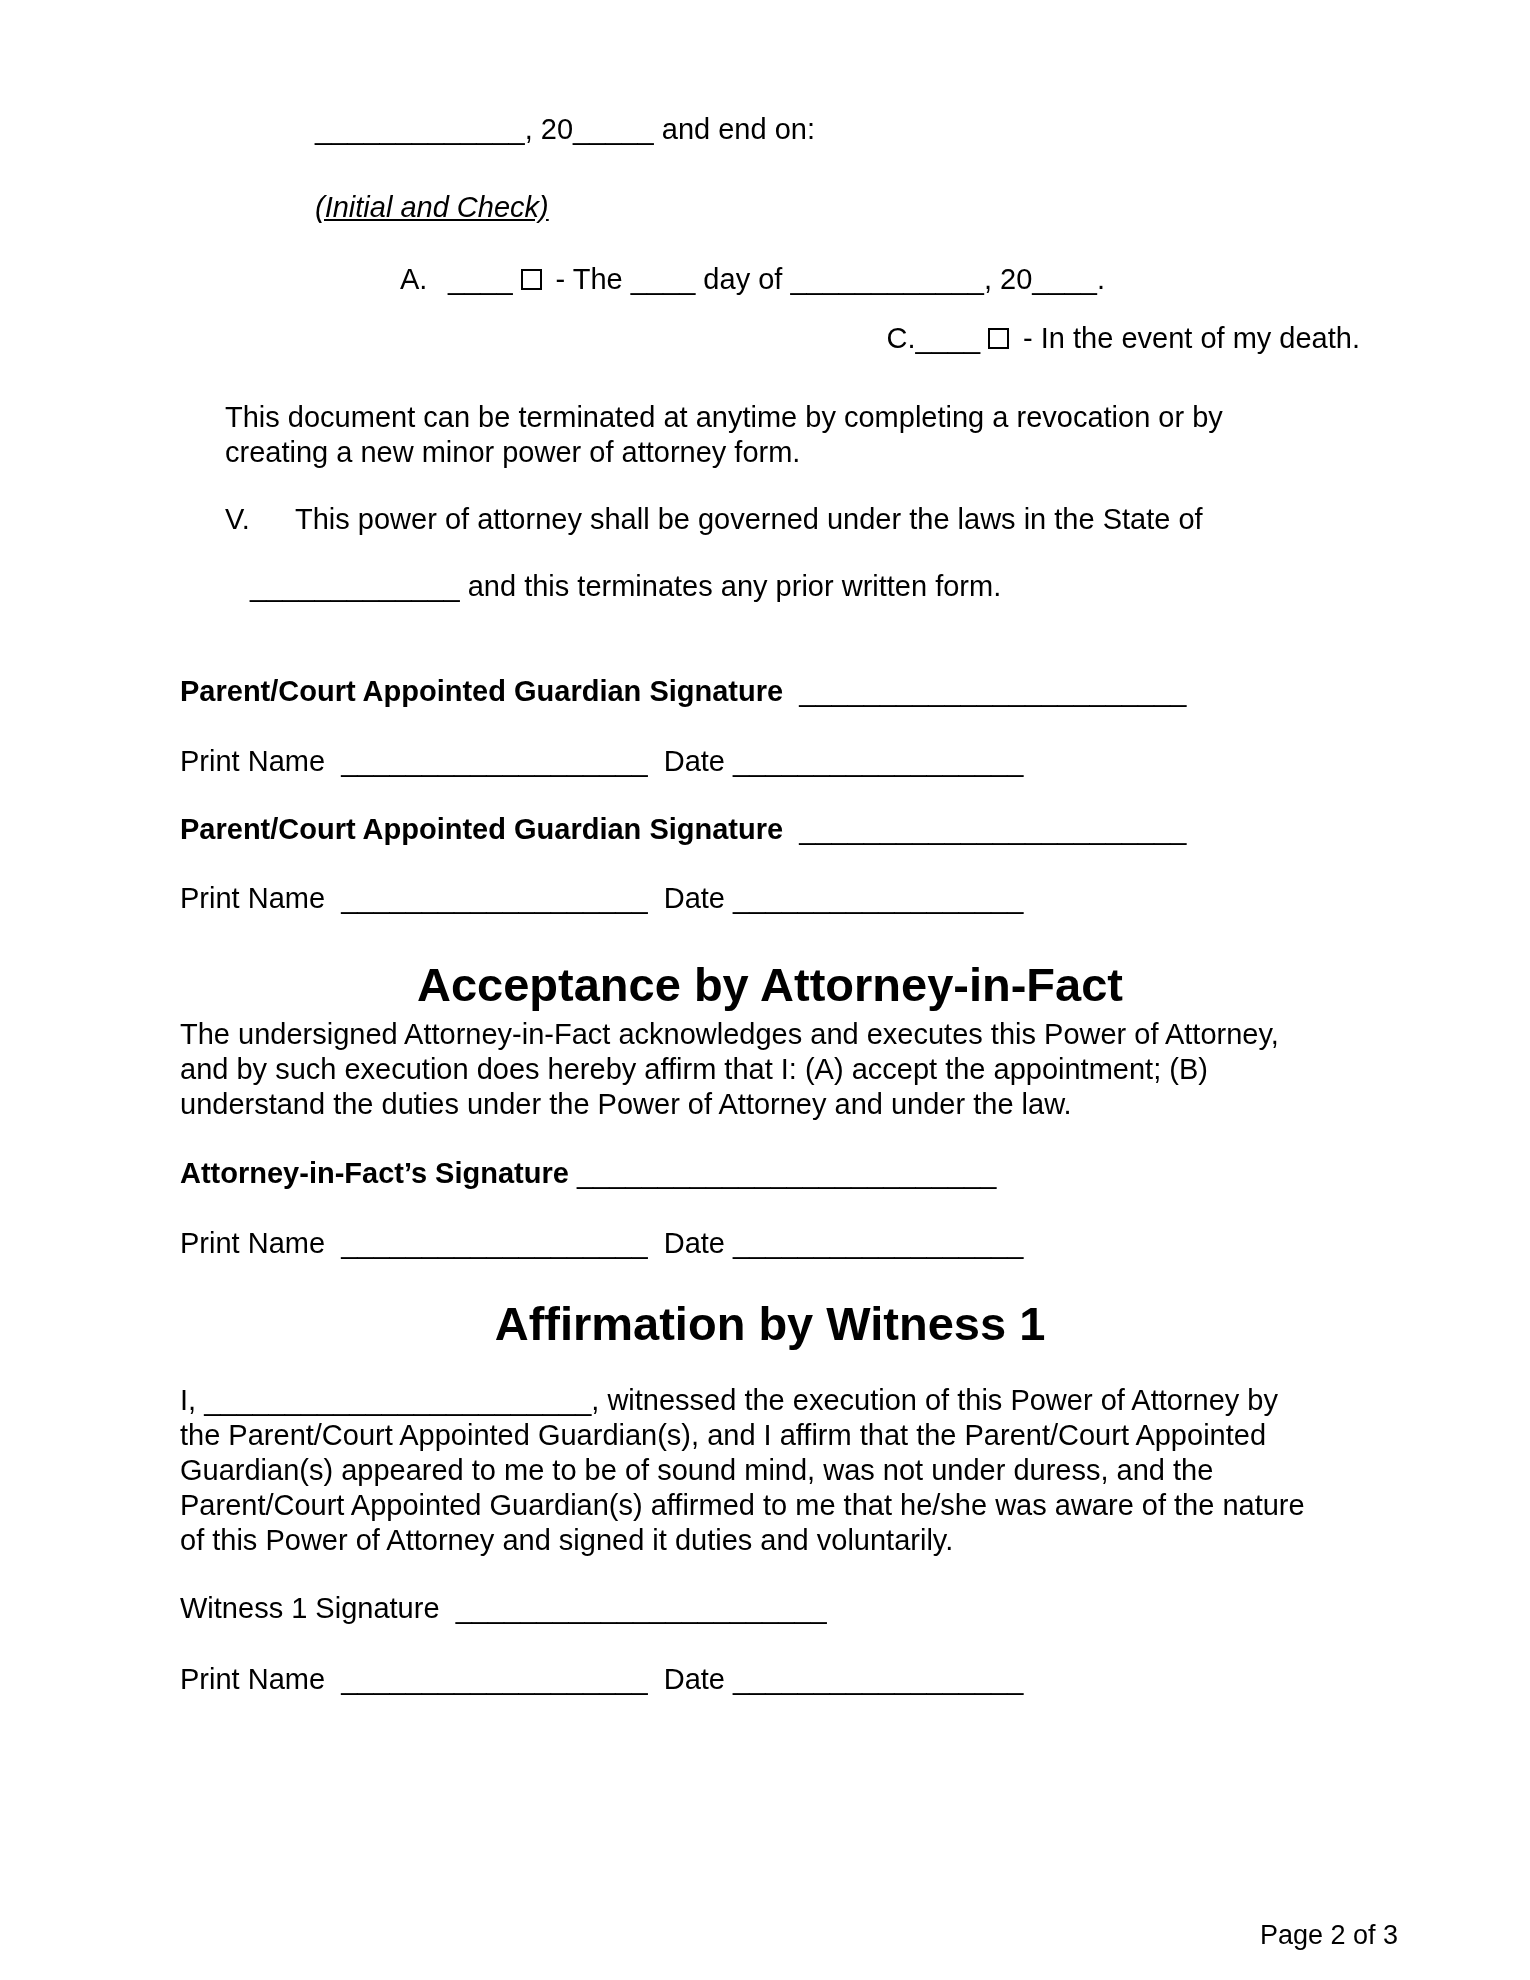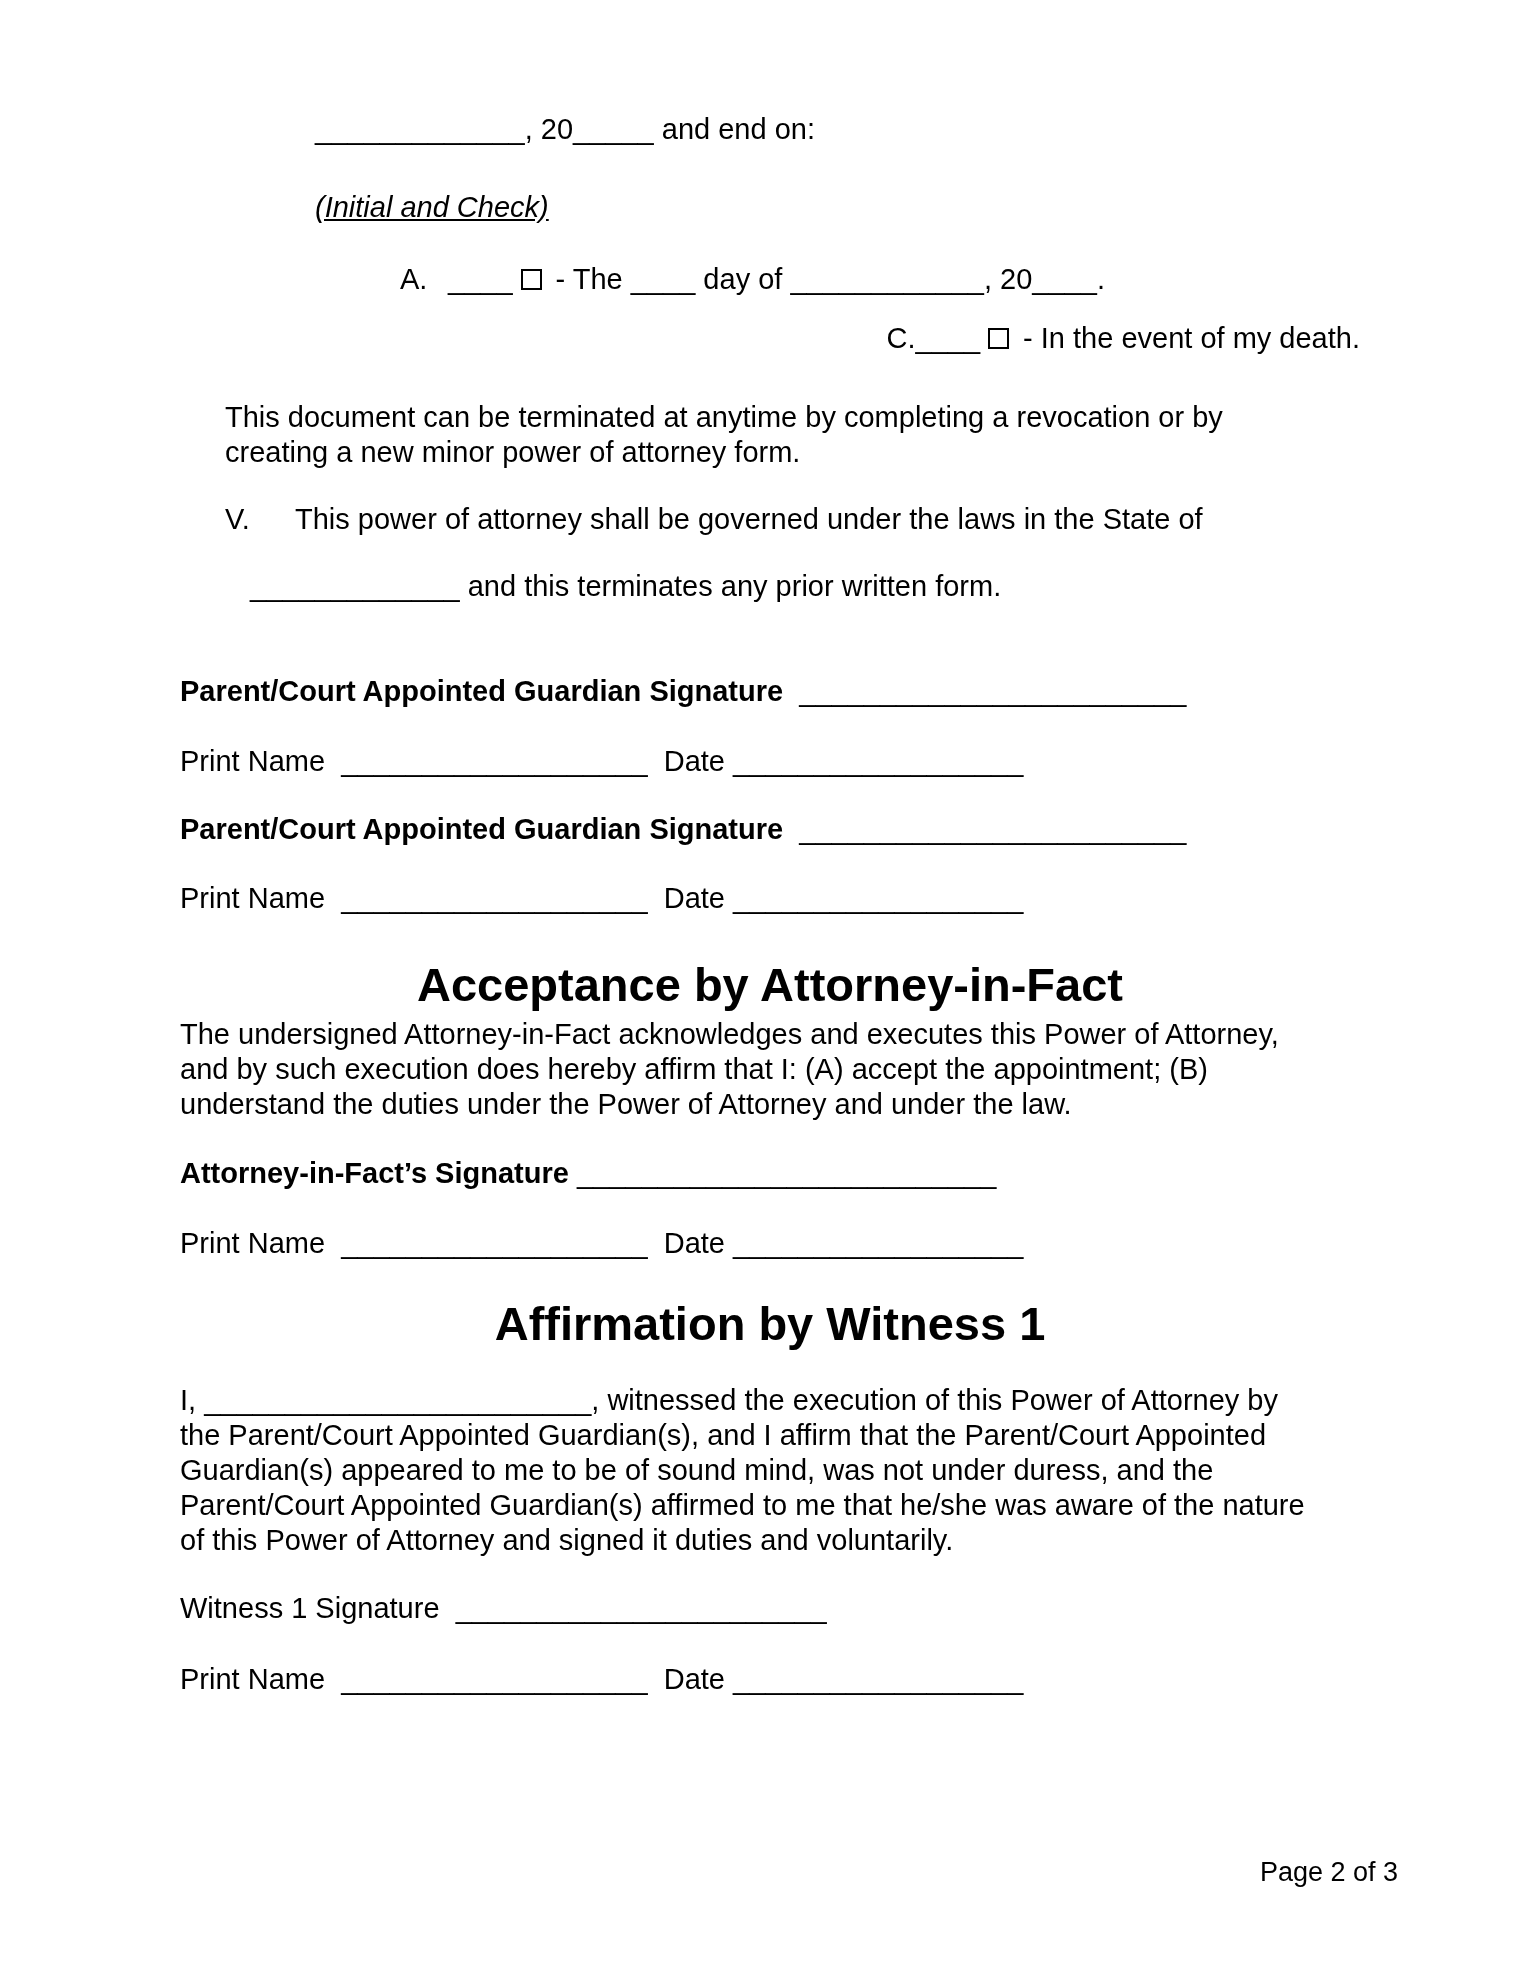--- a/index.html
+++ b/index.html
@@ -41,21 +41,21 @@
   #gSig2{margin-top:33px;}
   #gPrint2{margin-top:34px;}
   #accTitle{margin-top:46px;}
   #accPara{margin-top:9px;}
   #attSig{margin-top:34px;}
   #attPrint{margin-top:35px;}
   #witTitle{margin-top:40px;}
   #witPara{margin-top:36px;}
   #witSig{margin-top:33px;}
   #witPrint{margin-top:36px;}
-  #pageNum{position:absolute;top:1856px;right:132px;font-size:27px;line-height:32px;}
+  #pageNum{position:absolute;top:1919px;right:132px;font-size:27px;line-height:32px;}
 </style>
 </head>
 <body>
 
 <div class="page">
 
   <div id="line1" class="row"><span class="blank">_____________</span><span>, 20</span><span class="blank">_____</span><span> and end on:</span></div>
 
   <div id="initialCheck" class="row">(Initial and Check)</div>
 

